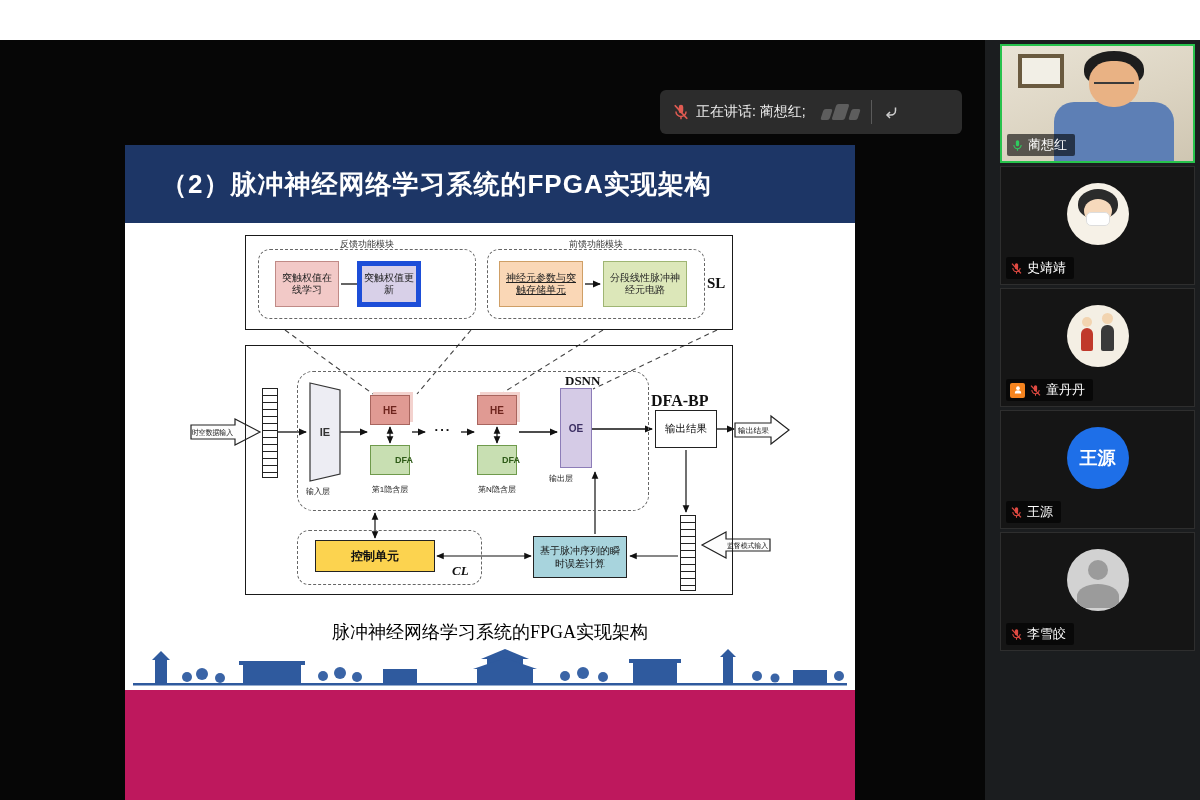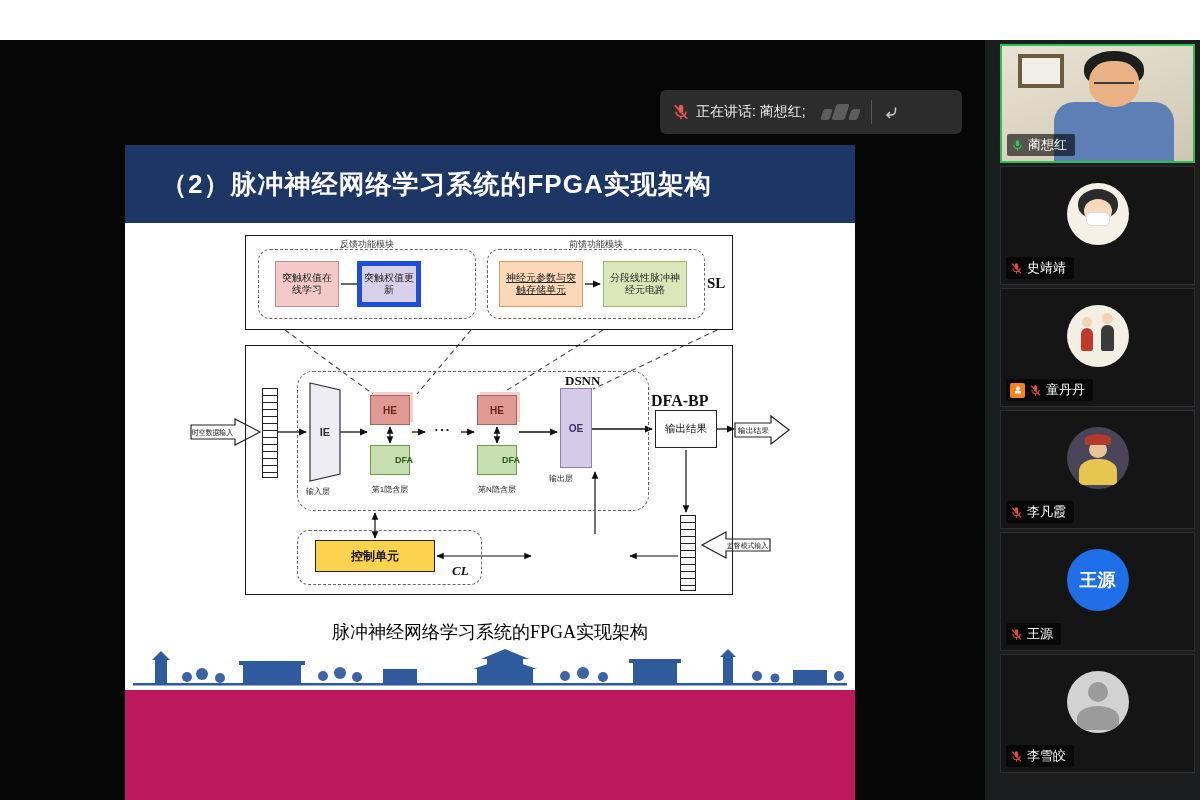--- a/index.html
+++ b/index.html
@@ -265,20 +265,21 @@
         <div class="dbox" id="dots">...</div>
         <div class="dbox" id="oe-box">OE</div>
 
         <div class="dbox layer-label" id="lab-input">输入层</div>
         <div class="dbox layer-label" id="lab-h1">第1隐含层</div>
         <div class="dbox layer-label" id="lab-hn">第N隐含层</div>
         <div class="dbox layer-label" id="lab-output">输出层</div>
 
         <div class="dbox" id="spike-box">输出结果</div>
         <div class="dbox" id="cu-box">控制单元</div>
+        <div class="dbox" id="ec-box">基于脉冲序列的瞬时误差计算</div>
 
         <div class="dbox" id="caption">脉冲神经网络学习系统的FPGA实现架构</div>
 
         <svg id="skyline" width="730" height="47" viewBox="0 0 730 47">
           <rect x="8" y="40" width="714" height="2.5" fill="#2f5a9e"></rect>
           <rect x="30" y="17" width="12" height="23" fill="#2f5a9e"></rect>
           <polygon points="27,17 45,17 36,8" fill="#2f5a9e"></polygon>
           <circle cx="62" cy="34" r="5" fill="#3a64a6"></circle>
             <circle cx="77" cy="31" r="6" fill="#3a64a6"></circle>
             <circle cx="95" cy="35" r="5" fill="#3a64a6"></circle>
@@ -376,62 +377,46 @@
         <svg width="13" height="13" viewBox="0 0 16 16">
           <rect x="6" y="1.5" width="4" height="7.5" rx="2" fill="#e04a42"></rect>
           <path d="M3.5 7.5 a4.5 4.5 0 0 0 9 0" fill="none" stroke="#e04a42" stroke-width="1.3"></path>
           <line x1="8" y1="12" x2="8" y2="14.5" stroke="#e04a42" stroke-width="1.3"></line>
           <line x1="2.5" y1="2" x2="13.5" y2="14" stroke="#e04a42" stroke-width="1.6"></line>
         </svg>
         <span class="name">童丹丹</span>
       </div>
     </div>
 
+
     <div class="tile">
-      <div class="avatar av-lfx">
-        <div class="av-part body"></div>
-          <div class="av-part head"></div>
-          <div class="av-part hat"></div>
+      <div class="avatar av-wy">
+        <span>王源</span>
       </div>
       <div class="badge">
         <svg width="13" height="13" viewBox="0 0 16 16">
           <rect x="6" y="1.5" width="4" height="7.5" rx="2" fill="#e04a42"></rect>
           <path d="M3.5 7.5 a4.5 4.5 0 0 0 9 0" fill="none" stroke="#e04a42" stroke-width="1.3"></path>
           <line x1="8" y1="12" x2="8" y2="14.5" stroke="#e04a42" stroke-width="1.3"></line>
           <line x1="2.5" y1="2" x2="13.5" y2="14" stroke="#e04a42" stroke-width="1.6"></line>
         </svg>
-        <span class="name">李凡霞</span>
+        <span class="name">王源</span>
       </div>
     </div>
 
     <div class="tile">
-      <div class="avatar av-wy">
-        <span>王源</span>
+      <div class="avatar av-gen">
+        <div class="av-part head"></div>
+          <div class="av-part body"></div>
       </div>
       <div class="badge">
         <svg width="13" height="13" viewBox="0 0 16 16">
           <rect x="6" y="1.5" width="4" height="7.5" rx="2" fill="#e04a42"></rect>
           <path d="M3.5 7.5 a4.5 4.5 0 0 0 9 0" fill="none" stroke="#e04a42" stroke-width="1.3"></path>
           <line x1="8" y1="12" x2="8" y2="14.5" stroke="#e04a42" stroke-width="1.3"></line>
           <line x1="2.5" y1="2" x2="13.5" y2="14" stroke="#e04a42" stroke-width="1.6"></line>
         </svg>
-        <span class="name">王源</span>
-      </div>
-    </div>
-
-    <div class="tile">
-      <div class="avatar av-gen">
-        <div class="av-part head"></div>
-          <div class="av-part body"></div>
-      </div>
-      <div class="badge">
-        <svg width="13" height="13" viewBox="0 0 16 16">
-          <rect x="6" y="1.5" width="4" height="7.5" rx="2" fill="#e04a42"></rect>
-          <path d="M3.5 7.5 a4.5 4.5 0 0 0 9 0" fill="none" stroke="#e04a42" stroke-width="1.3"></path>
-          <line x1="8" y1="12" x2="8" y2="14.5" stroke="#e04a42" stroke-width="1.3"></line>
-          <line x1="2.5" y1="2" x2="13.5" y2="14" stroke="#e04a42" stroke-width="1.6"></line>
-        </svg>
         <span class="name">李雪皎</span>
       </div>
     </div>
 
   </div>
 </div>
 
 </body></html>

